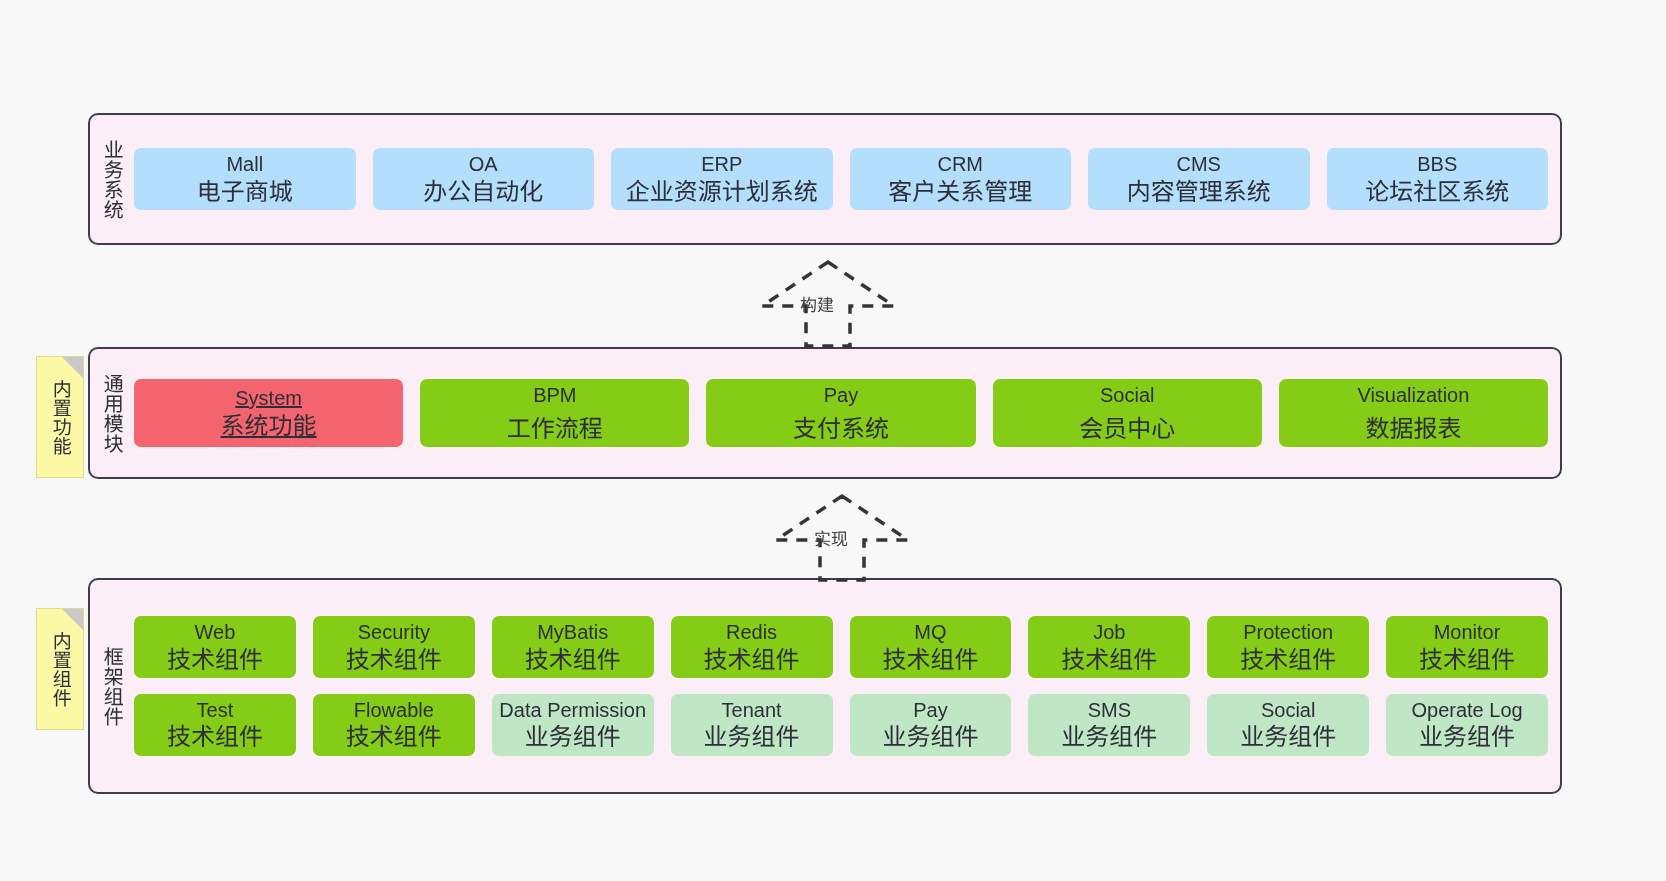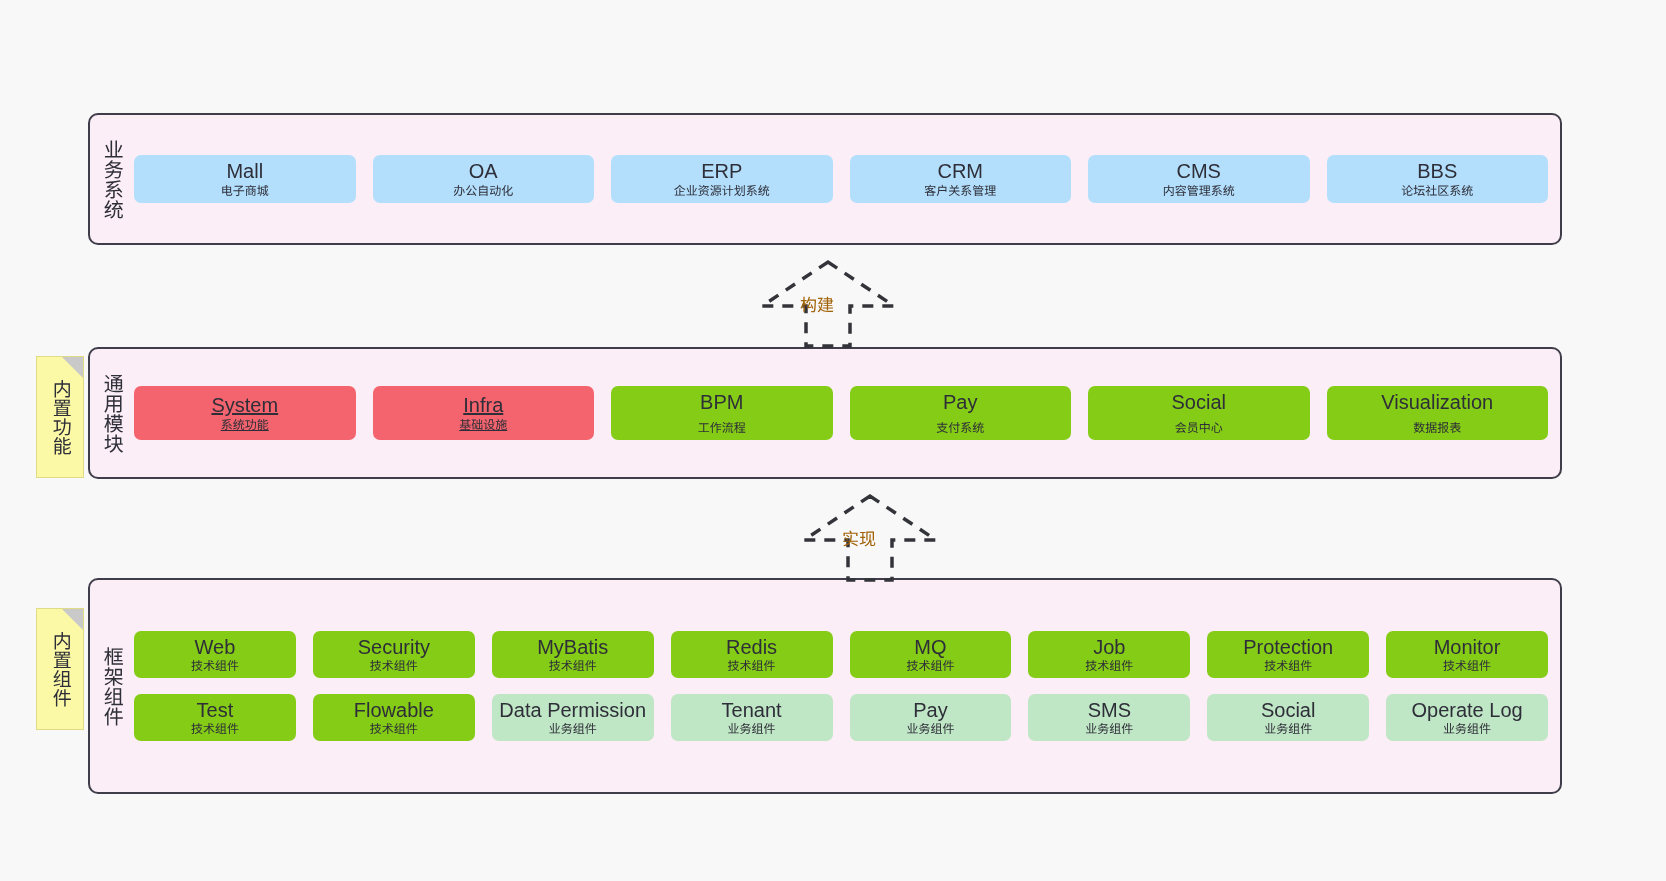--- a/index.html
+++ b/index.html
@@ -75,21 +75,21 @@
     justify-content: center;
     text-align: center;
     color: #2e2e38;
     padding: 4px 6px;
   }
   .node .n-title {
     font-size: 20px;
     line-height: 1.22;
   }
   .node .n-sub {
-    font-size: 12px;
+    font-size: 24px;
     line-height: 1.22;
   }
 
   .blue   { background: #b3dffc; }
   .red    { background: #f4646e; text-decoration: underline; }
   .pink   { background: #84cc16; gap: 6px; }
   .green  { background: #84cc16; }
   .lgreen { background: #bfe6c5; }
 
   
@@ -121,21 +121,21 @@
 
   
   .arrow {
     position: absolute;
     z-index: 2;
   }
   .arrow svg { display: block; overflow: visible; }
   .arrow-label {
     position: absolute;
     font-size: 17px;
-    color: #a16207;
+    color: #404040;
     background: transparent;
     white-space: nowrap;
   }
 </style>
 </head>
 <body>
 
 <div id="canvas">
 
   <div class="layer" id="layer-business-system" style="left:88px; top:113px; width:1474px; height:132px;">
@@ -183,45 +183,41 @@
   </div>
 
   <div class="layer" id="layer-common-module" style="left:88px; top:347px; width:1474px; height:132px;">
     <div class="layer-title">通用模块</div>
     <div class="layer-body">
       <div class="row">
         <div class="node red">
           <span class="n-title">System</span>
           <span class="n-sub">系统功能</span>
         </div>
-        <div class="node red">
-          <span class="n-title">Infra</span>
-          <span class="n-sub">基础设施</span>
-        </div>
         <div class="node pink">
           <span class="n-title">BPM</span>
           <span class="n-sub">工作流程</span>
         </div>
         <div class="node pink">
           <span class="n-title">Pay</span>
           <span class="n-sub">支付系统</span>
         </div>
         <div class="node pink">
           <span class="n-title">Social</span>
           <span class="n-sub">会员中心</span>
         </div>
         <div class="node pink">
           <span class="n-title">Visualization</span>
           <span class="n-sub">数据报表</span>
         </div>
       </div>
     </div>
   </div>
 
-  <div class="arrow" style="left:800px; top:492px; width:140px; height:90px;">
+  <div class="arrow" style="left:772px; top:492px; width:140px; height:90px;">
     <svg width="140" height="90" viewBox="0 0 140 90">
       <path d="M 70 4 L 136 48 L 92 48 L 92 88 L 48 88 L 48 48 L 4 48 Z" fill="none" stroke="#33333a" stroke-width="3.5" stroke-dasharray="11 9" stroke-linejoin="miter"></path>
     </svg>
     <span class="arrow-label" style="left:42px; top:33px;">实现</span>
   </div>
 
   <div class="note" style="left:36px; top:608px; width:48px; height:122px;">
     <span>内置组件</span>
     <span class="fold"></span>
   </div>

